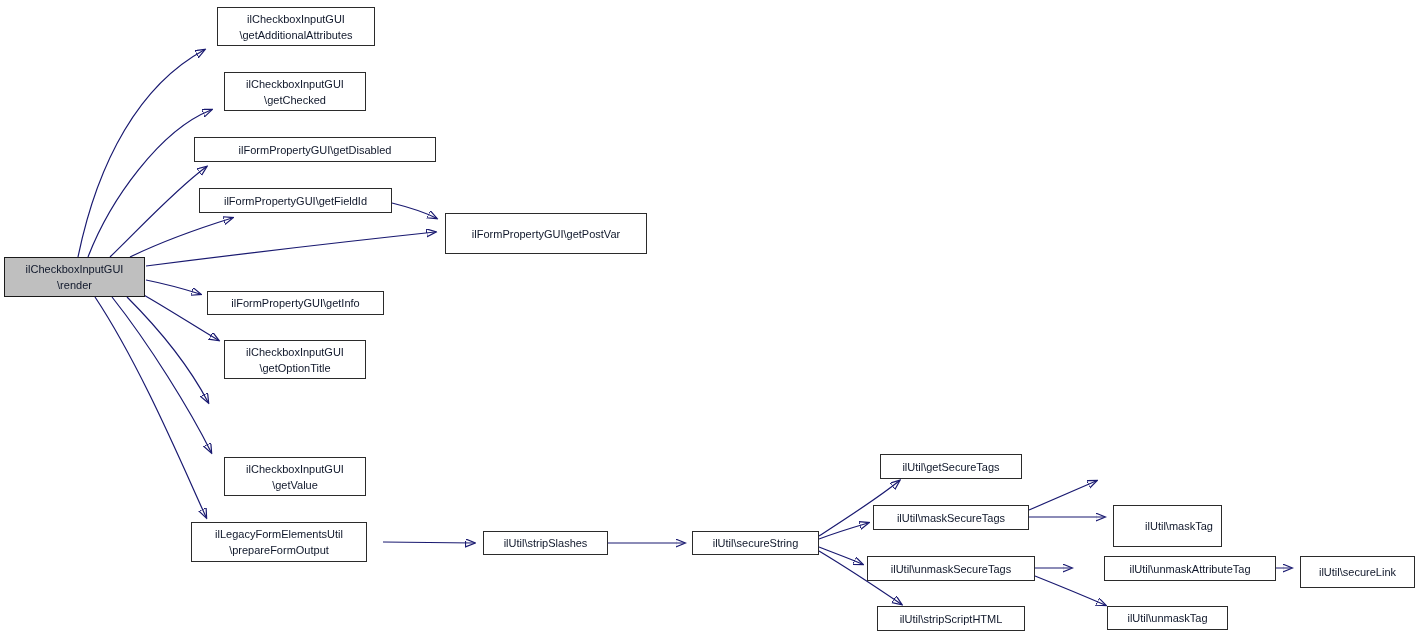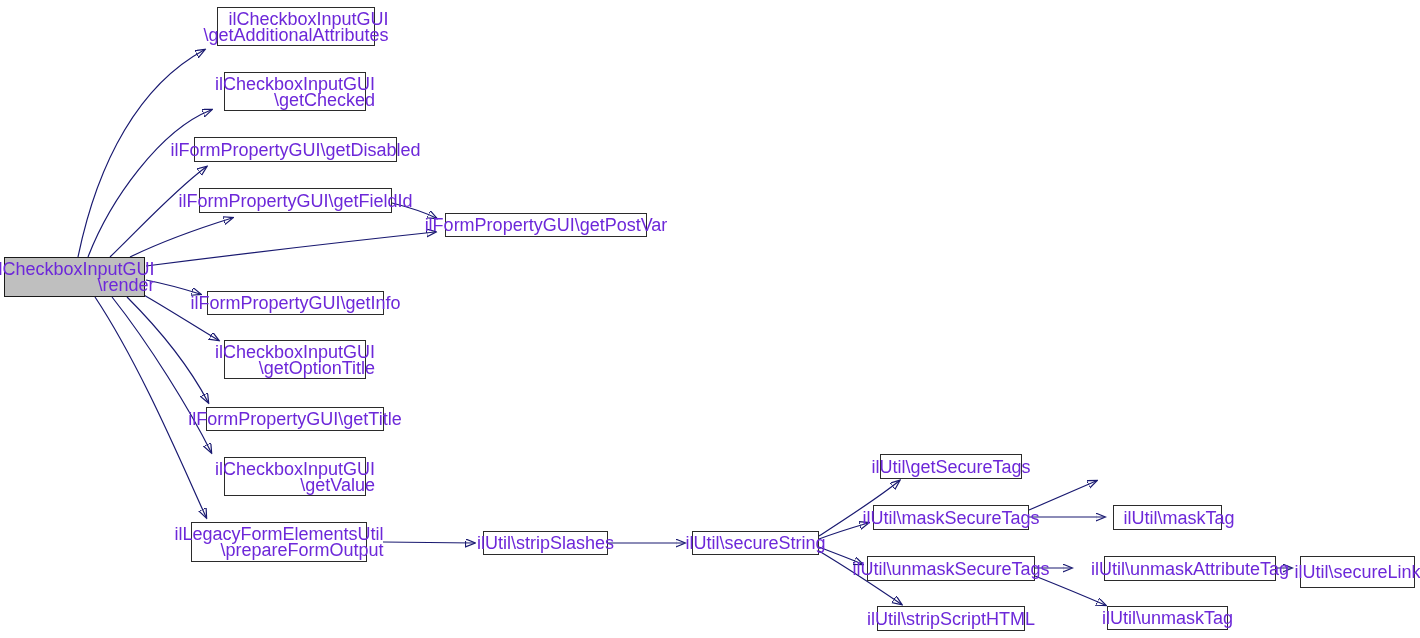--- a/index.html
+++ b/index.html
@@ -19,27 +19,27 @@
   .edge-layer path, .edge-layer line {
     fill: none;
     stroke: #191970;
     stroke-width: 1.2;
   }
   .node {
     position: absolute;
     box-sizing: border-box;
     border: 1px solid #2b2b2b;
     background: #ffffff;
-    color: #6d28d9;
+    color: #0f172a;
     display: flex;
     align-items: center;
     justify-content: center;
-    text-align: right;
+    text-align: center;
     white-space: pre-line;
-    font-size: 18px;
+    font-size: 11px;
     line-height: 16px;
     cursor: pointer;
   }
   .node.hl {
     background: #bfbfbf;
     border-width: 1.5px;
     border-color: #1a1a1a;
   }
 </style>
 </head>
@@ -76,35 +76,34 @@
     <path d="M1035,576 C1060,586 1082,595 1105,605" marker-end="url(#arrow)"></path>
     <path d="M1252,568 L1291,568" marker-end="url(#arrow)"></path>
   </svg>
 
   <div class="node hl" style="left:4px;   top:257px; width:141px; height:40px;">ilCheckboxInputGUI
 \render</div>
   <div class="node" style="left:217px; top:7px;   width:158px; height:39px;">ilCheckboxInputGUI
 \getAdditionalAttributes</div>
   <div class="node" style="left:224px; top:72px;  width:142px; height:39px;">ilCheckboxInputGUI
 \getChecked</div>
-  <div class="node" style="left:194px; top:137px; width:203px; height:25px;">ilFormPropertyGUI\getDisabled</div>
+  <div class="node" style="left:194px; top:137px; width:242px; height:25px;">ilFormPropertyGUI\getDisabled</div>
   <div class="node" style="left:199px; top:188px; width:193px; height:25px;">ilFormPropertyGUI\getFieldId</div>
-  <div class="node" style="left:445px; top:213px; width:202px; height:24px;">ilFormPropertyGUI\getPostVar</div>
+  <div class="node" style="left:445px; top:213px; width:202px; height:41px;">ilFormPropertyGUI\getPostVar</div>
   <div class="node" style="left:207px; top:291px; width:177px; height:24px;">ilFormPropertyGUI\getInfo</div>
   <div class="node" style="left:224px; top:340px; width:142px; height:39px;">ilCheckboxInputGUI
 \getOptionTitle</div>
-  <div class="node" style="left:206px; top:407px; width:178px; height:24px;">ilFormPropertyGUI\getTitle</div>
   <div class="node" style="left:224px; top:457px; width:142px; height:39px;">ilCheckboxInputGUI
 \getValue</div>
   <div class="node" style="left:191px; top:522px; width:176px; height:40px;">ilLegacyFormElementsUtil
 \prepareFormOutput</div>
   <div class="node" style="left:483px; top:531px; width:125px; height:24px;">ilUtil\stripSlashes</div>
   <div class="node" style="left:692px; top:531px; width:127px; height:24px;">ilUtil\secureString</div>
   <div class="node" style="left:880px; top:454px; width:142px; height:25px;">ilUtil\getSecureTags</div>
   <div class="node" style="left:873px; top:505px; width:156px; height:25px;">ilUtil\maskSecureTags</div>
   <div class="node" style="left:867px; top:556px; width:168px; height:25px;">ilUtil\unmaskSecureTags</div>
   <div class="node" style="left:877px; top:606px; width:148px; height:25px;">ilUtil\stripScriptHTML</div>
-  <div class="node" style="left:1113px; top:505px; width:109px; height:25px;padding-left:23px;">ilUtil\maskTag</div>
+  <div class="node" style="left:1113px; top:505px; width:109px; height:42px;padding-left:23px;">ilUtil\maskTag</div>
   <div class="node" style="left:1080px; top:556px; width:172px; height:25px;margin-left:24px;">ilUtil\unmaskAttributeTag</div>
   <div class="node" style="left:1107px; top:606px; width:121px; height:24px;">ilUtil\unmaskTag</div>
   <div class="node" style="left:1300px; top:556px; width:115px; height:32px;">ilUtil\secureLink</div>
 
 </div>
 
 </body></html>

